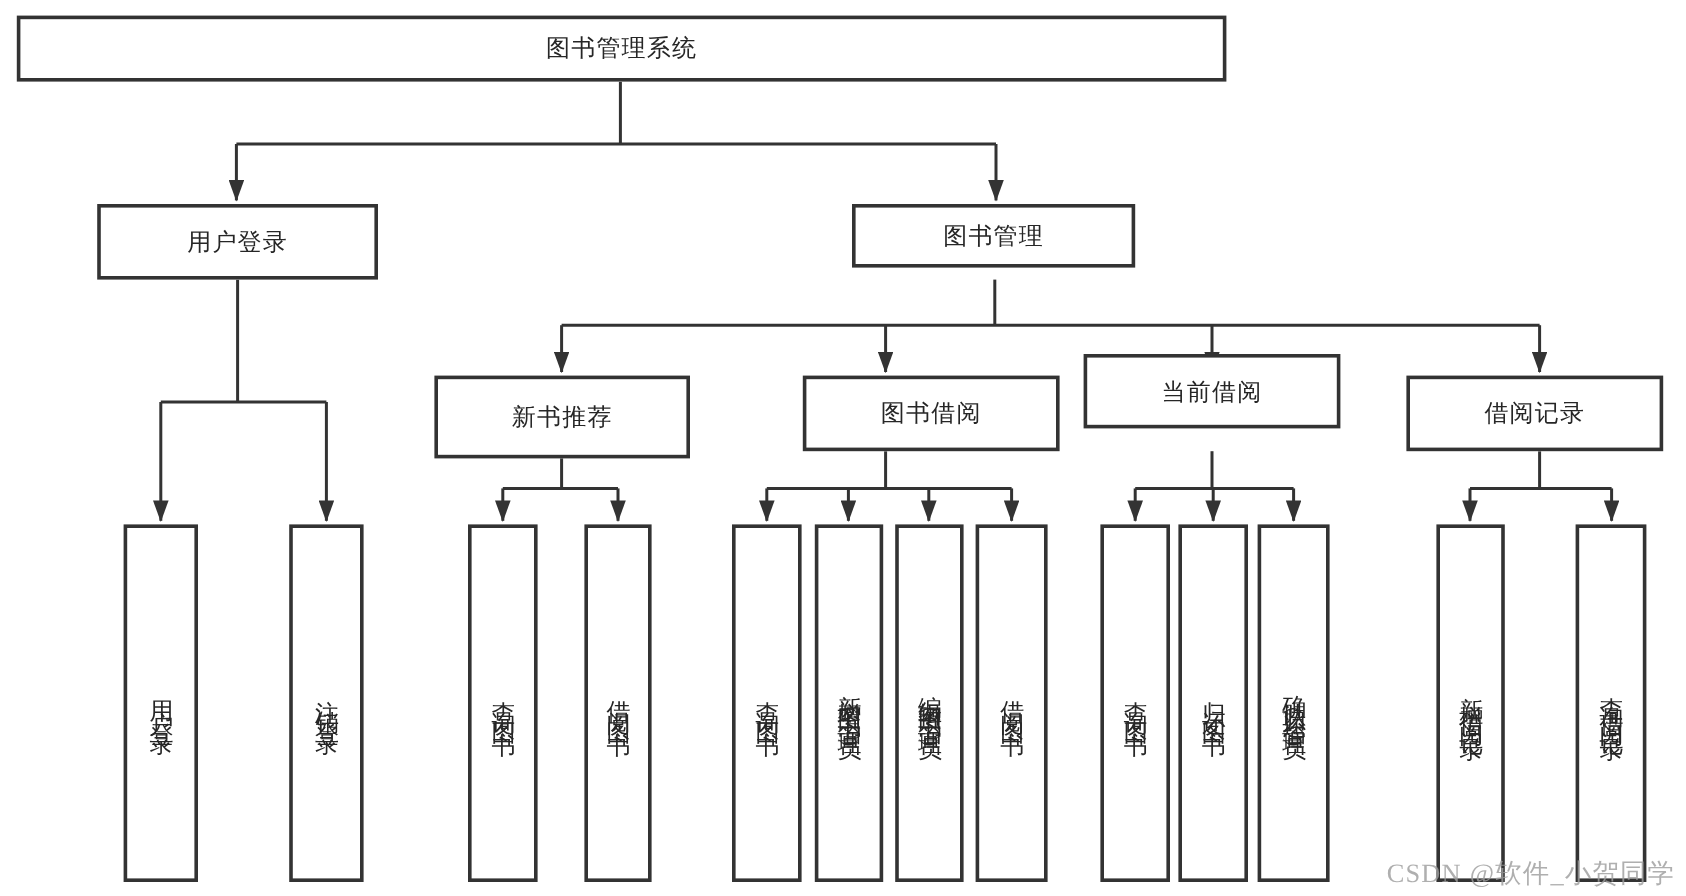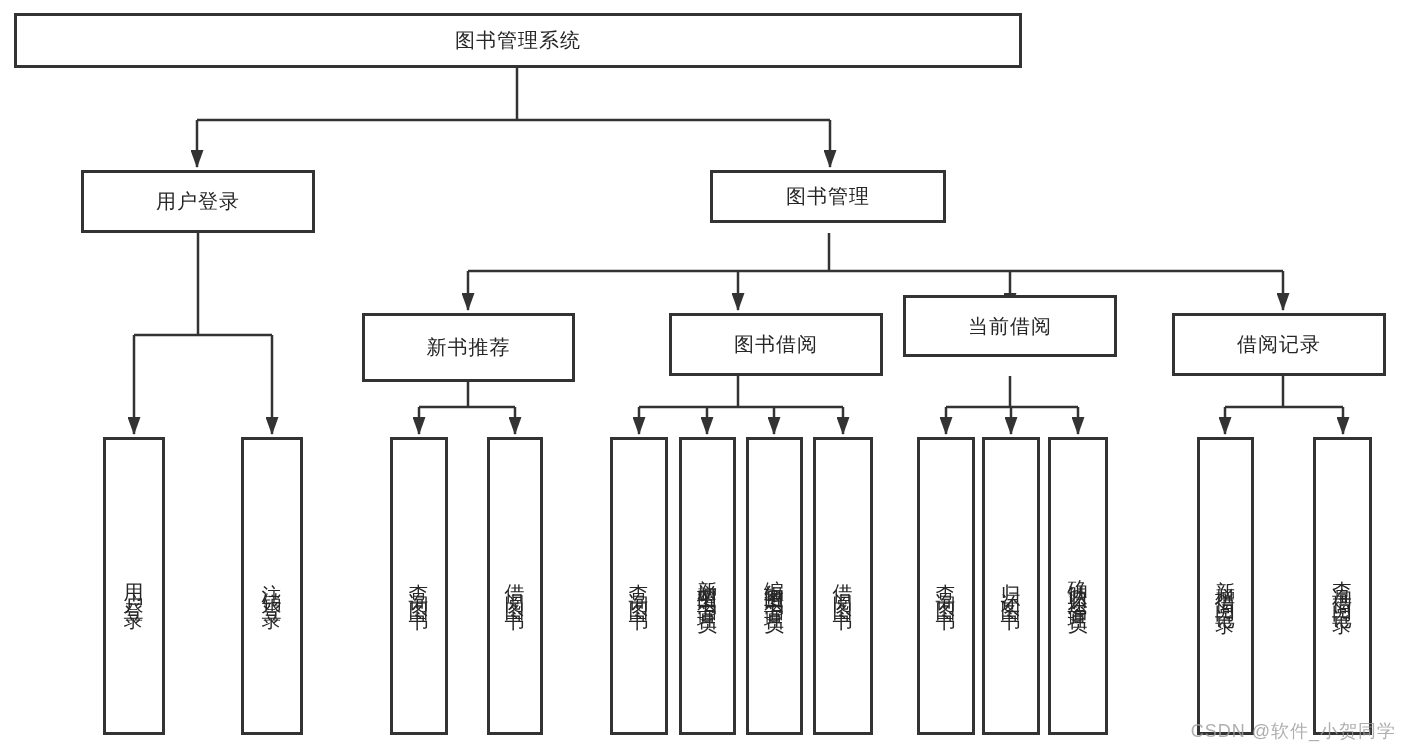--- a/index.html
+++ b/index.html
@@ -31,25 +31,26 @@
     font-size:20px;
     writing-mode:vertical-rl;
     text-orientation:upright;
     letter-spacing:9px;
     line-height:1;
   }
   #watermark{
     position:absolute;
     right:9px;
     bottom:4px;
-    font-size:18px;
+    font-size:22px;
     color:rgba(158,158,158,0.82);
     letter-spacing:1px;
     z-index:5;
     white-space:nowrap;
+    font-family:Liberation Serif, serif;
   }
   .cline{stroke:#333333;stroke-width:2.5;fill:none;}
 </style>
 </head>
 <body>
 
 <div id="stage">
 
   <svg id="connectors" viewBox="0 0 1405 747" xmlns="http://www.w3.org/2000/svg">
     <defs>

